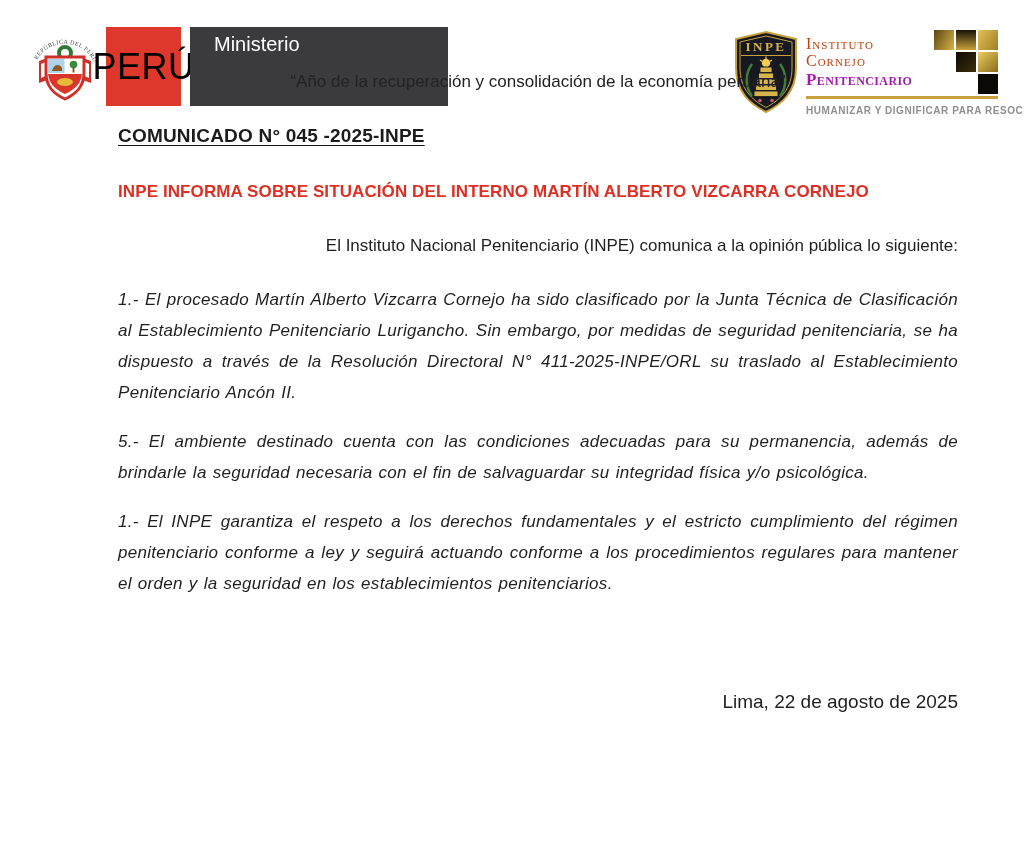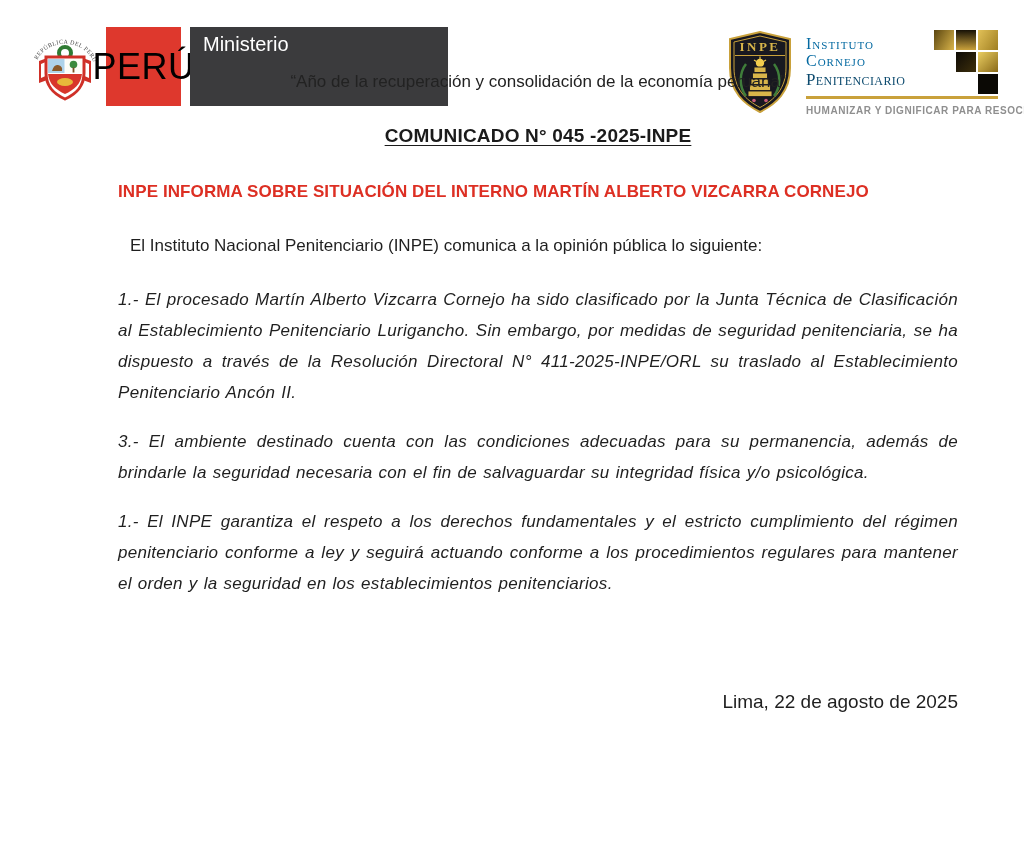--- a/index.html
+++ b/index.html
@@ -13,49 +13,49 @@
   .page{position:relative;width:1024px;height:867px;background:#fff;overflow:hidden;}
 
   
   .masthead{position:absolute;left:0;top:0;width:100%;height:135px;}
   .gov{position:absolute;left:30px;top:23px;display:flex;align-items:flex-start;}
   .coa{width:70px;height:84px;flex:0 0 auto;}
   .peru-box{margin-left:6px;margin-top:4px;width:75px;height:79px;background:var(--brand-red);
     color:#000000;display:flex;align-items:center;justify-content:center;
     font-size:36px;font-weight:500;letter-spacing:.5px;}
   .min-box{margin-left:9px;margin-top:4px;width:258px;height:79px;background:var(--ministry-box);
-    color:#fff;box-sizing:border-box;padding:6px 0 0 13px;font-size:20px;line-height:23px;font-weight:400;}
+    color:#fff;box-sizing:border-box;padding:6px 0 0 24px;font-size:20px;line-height:23px;font-weight:400;}
 
-  .inpe{position:absolute;right:26px;top:30px;display:flex;gap:10px;}
+  .inpe{position:absolute;right:26px;top:30px;display:flex;gap:4px;}
   .inpe-shield{width:72px;height:84px;flex:0 0 auto;}
   .inpe-col{width:192px;position:relative;padding-top:5px;}
   .inpe-names{width:120px;font-family:"Liberation Serif",serif;font-variant:small-caps;}
-  .inpe-n1,.inpe-n2{font-size:16px;line-height:17px;color:#0369a1;letter-spacing:1px;}
-  .inpe-n3{font-size:17px;line-height:21px;color:#0c4a6e;font-weight:normal;letter-spacing:.4px;}
+  .inpe-n1,.inpe-n2{font-size:16px;line-height:17px;color:#c2410c;letter-spacing:1px;}
+  .inpe-n3{font-size:17px;line-height:21px;color:#a21caf;font-weight:bold;letter-spacing:.4px;}
   .checker{position:absolute;top:0;right:0;display:grid;
     grid-template-columns:repeat(3,20px);grid-template-rows:repeat(3,20px);gap:2px;}
   .checker div{width:20px;height:20px;}
   .k0{background:linear-gradient(120deg,#5a4510,#d9b44a);}
   .k1{background:linear-gradient(180deg,#171106,#c9a13b);}
   .k2{background:linear-gradient(120deg,#e2c158,#a07f22);}
   .k4{background:linear-gradient(135deg,#0d0a05,#3d2f0c);}
   .k5{background:linear-gradient(135deg,#eace62,#8a6a18);}
   .k8{background:#0b0905;}
   .k-empty{background:transparent;}
   .goldline{height:3px;background:var(--gold);margin-top:6px;width:100%;}
   .tagline{font-size:10px;color:#8f8f8f;letter-spacing:.55px;margin-top:6px;white-space:nowrap;font-weight:bold;}
 
   
   .doc{position:absolute;left:118px;right:66px;top:4px;padding-top:68px;color:#1f1f1f;}
   .quote{text-align:center;font-size:17px;margin:0 0 33px;color:#222;}
-  .title{text-align:center;font-size:19px;font-weight:bold;margin:0 0 35px;color:#1b1b1b;letter-spacing:.2px;}
+  .title{text-align:left;font-size:19px;font-weight:bold;margin:0 0 35px;color:#1b1b1b;letter-spacing:.2px;}
   .title span{text-decoration:underline;text-underline-offset:3px;}
   .headline{font-size:17px;font-weight:bold;color:var(--headline-red);
     margin:0 0 34px;letter-spacing:.1px;}
-  .intro{font-size:17px;margin:0 12px 28px;}
+  .intro{font-size:17px;margin:0 0 28px;text-align:right;}
   .para{font-size:17px;line-height:31px;text-align:justify;margin:0 0 18px;
     letter-spacing:.3px;word-spacing:1px;font-style:italic;}
   .dateline{text-align:right;font-size:19px;margin:92px 0 4px;}
 </style>
 </head>
 <body>
 
 <div class="page">
 
   <div class="masthead">
@@ -147,18 +147,18 @@
   <main class="doc">
     <p class="quote">“Año de la recuperación y consolidación de la economía peruana”</p>
 
     <h1 class="title"><span>COMUNICADO N° 045 -2025-INPE</span></h1>
 
     <h2 class="headline">INPE INFORMA SOBRE SITUACIÓN DEL INTERNO MARTÍN ALBERTO VIZCARRA CORNEJO</h2>
 
     <p class="intro">El Instituto Nacional Penitenciario (INPE) comunica a la opinión pública lo siguiente:</p>
 
     <p class="para">1.- El procesado Martín Alberto Vizcarra Cornejo ha sido clasificado por la Junta Técnica de Clasificación al Establecimiento Penitenciario Lurigancho. Sin embargo, por medidas de seguridad penitenciaria, se ha dispuesto a través de la Resolución Directoral N° 411-2025-INPE/ORL su traslado al Establecimiento Penitenciario Ancón II.</p>
-    <p class="para">3.- El ambiente destinado cuenta con las condiciones adecuadas para su permanencia, además de brindarle la seguridad necesaria con el fin de salvaguardar su integridad física y/o psicológica.</p>
+    <p class="para">5.- El ambiente destinado cuenta con las condiciones adecuadas para su permanencia, además de brindarle la seguridad necesaria con el fin de salvaguardar su integridad física y/o psicológica.</p>
     <p class="para">1.- El INPE garantiza el respeto a los derechos fundamentales y el estricto cumplimiento del régimen penitenciario conforme a ley y seguirá actuando conforme a los procedimientos regulares para mantener el orden y la seguridad en los establecimientos penitenciarios.</p>
 
     <p class="dateline">Lima, 22 de agosto de 2025</p>
   </main>
 </div>
 
 </body></html>

